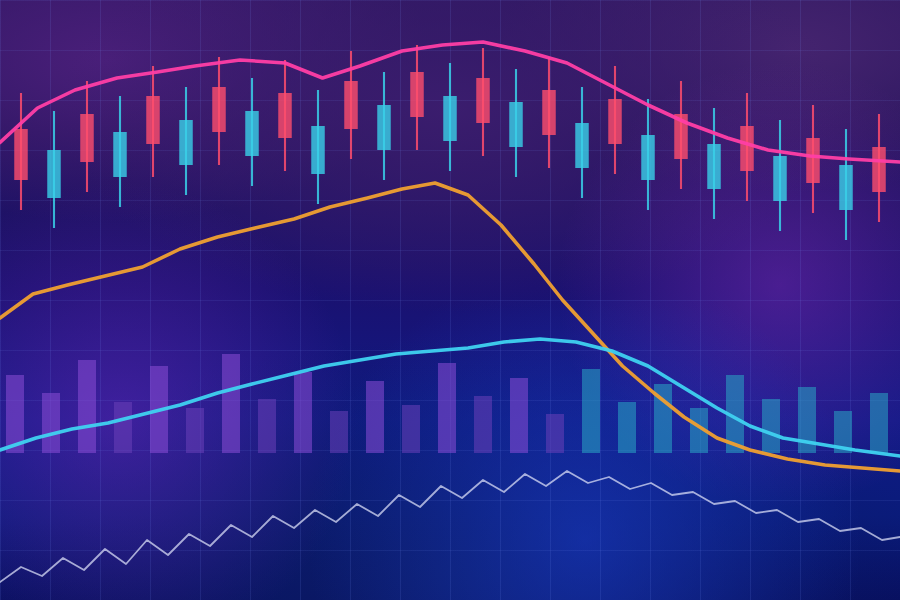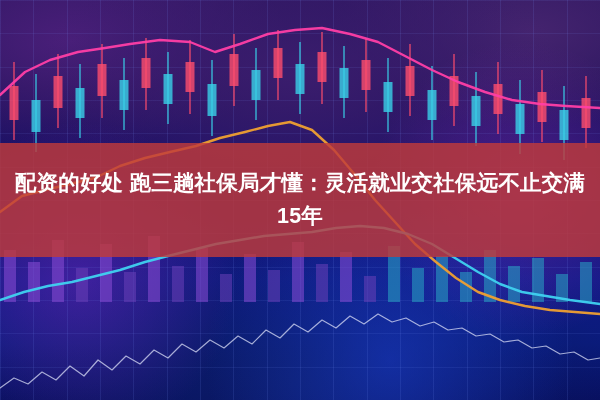--- a/index.html
+++ b/index.html
@@ -179,17 +179,14 @@
         <rect x="559.5" y="110" width="9" height="30" fill="#3ad1e8" opacity="0.8"></rect>
         <line x1="586" y1="76" x2="586" y2="148" stroke="#ff4d6d" stroke-width="1.4" opacity="0.85"></line>
         <rect x="581.5" y="98" width="9" height="30" fill="#ff4d6d" opacity="0.8"></rect>
       </g>
       <path d="M0 95 L25 72 L50 60 L78 52 L105 48 L130 44 L160 40 L190 42 L215 52 L240 44 L268 34 L295 30 L322 28 L350 34 L378 42 L405 56 L432 70 L458 82 L485 92 L512 100 L540 104 L566 106 L600 108" fill="none" stroke="#ff3ea5" stroke-width="2.4" stroke-linejoin="round" stroke-linecap="round" opacity="0.95"></path>
       <path d="M0 212 L22 196 L45 190 L70 184 L95 178 L120 166 L145 158 L170 152 L196 146 L220 138 L245 132 L268 126 L290 122 L312 130 L334 150 L356 176 L375 200 L395 222 L415 244 L436 262 L456 278 L478 292 L500 300 L525 306 L550 310 L575 312 L600 314" fill="none" stroke="#f0a030" stroke-width="2.4" stroke-linejoin="round" stroke-linecap="round" opacity="0.95"></path>
       <path d="M0 300 L24 292 L48 286 L72 282 L96 276 L120 270 L145 262 L168 256 L192 250 L216 244 L240 240 L264 236 L288 234 L312 232 L336 228 L360 226 L384 228 L408 234 L432 244 L455 258 L478 272 L500 284 L522 292 L546 296 L570 300 L600 304" fill="none" stroke="#3fd2f0" stroke-width="2.4" stroke-linejoin="round" stroke-linecap="round" opacity="0.95"></path>
       <path d="M0 388 L14 378 L28 384 L42 372 L56 380 L70 366 L84 376 L98 360 L112 370 L126 356 L140 364 L154 350 L168 358 L182 344 L196 352 L210 340 L224 348 L238 336 L252 344 L266 330 L280 338 L294 324 L308 332 L322 320 L336 328 L350 316 L364 324 L378 314 L392 322 L406 318 L420 326 L434 322 L448 330 L462 328 L476 336 L490 334 L504 342 L518 340 L532 348 L546 346 L560 354 L574 352 L588 360 L600 358" fill="none" stroke="#d8dcf5" stroke-width="1.2" stroke-linejoin="round" stroke-linecap="round" opacity="0.75"></path>
     </svg>
 
-  <div class="banner">
-    <div class="banner-text">配资的好处 跑三趟社保局才懂：灵活就业交社保远不止交满15年</div>
-  </div>
 
 </div>
 
 </body></html>

